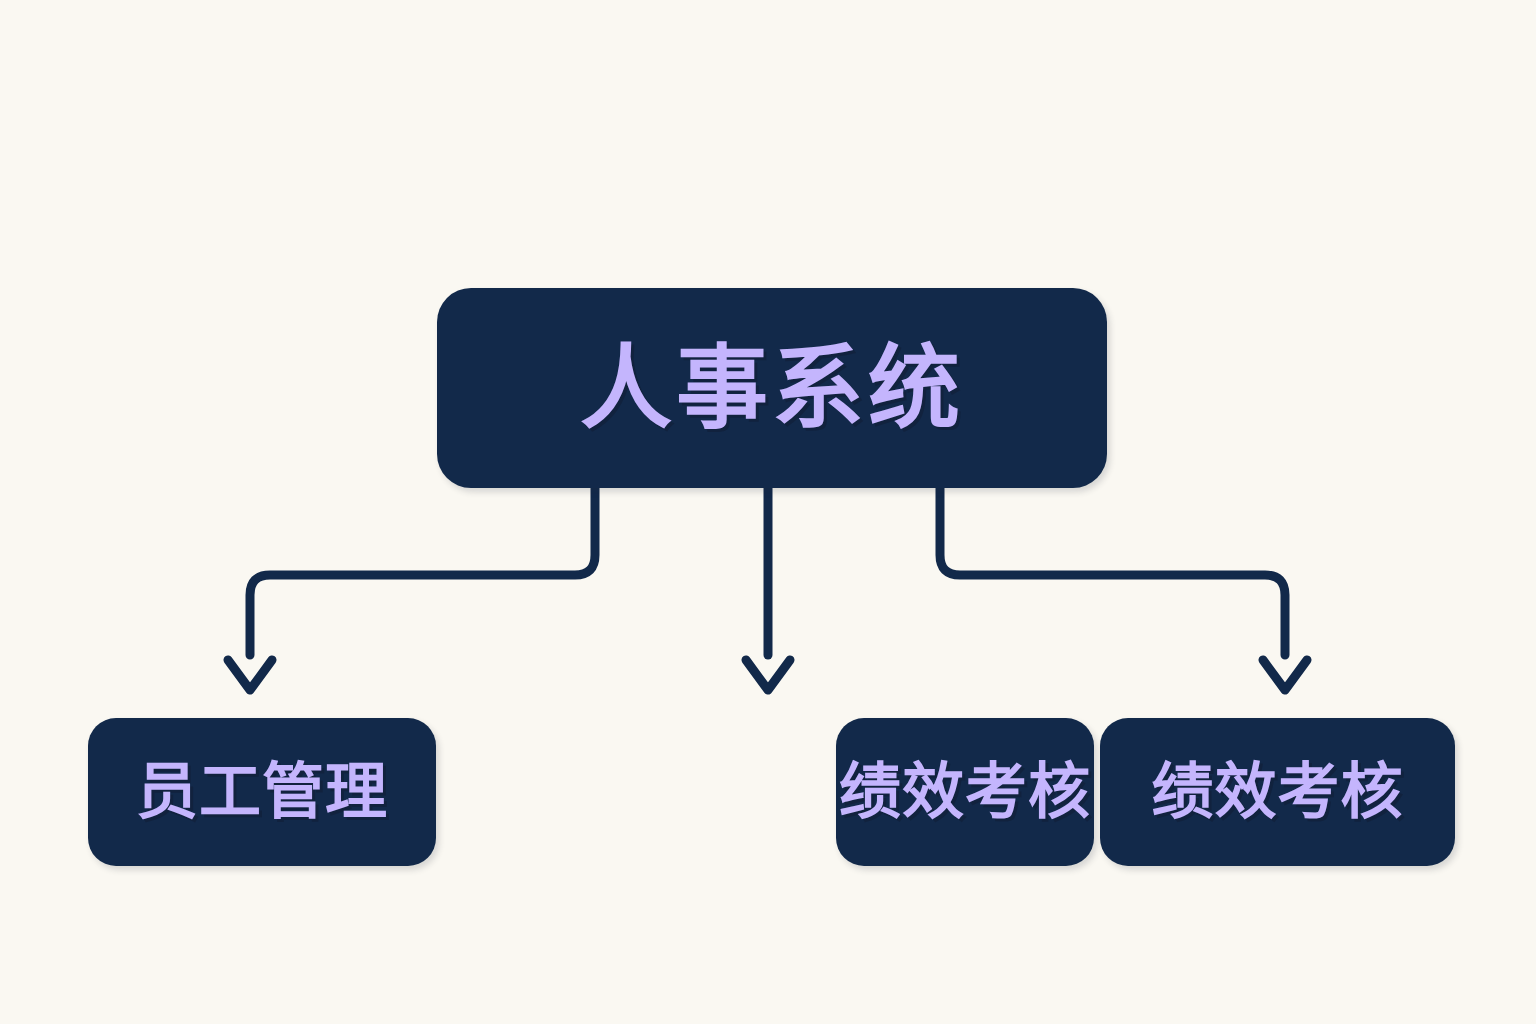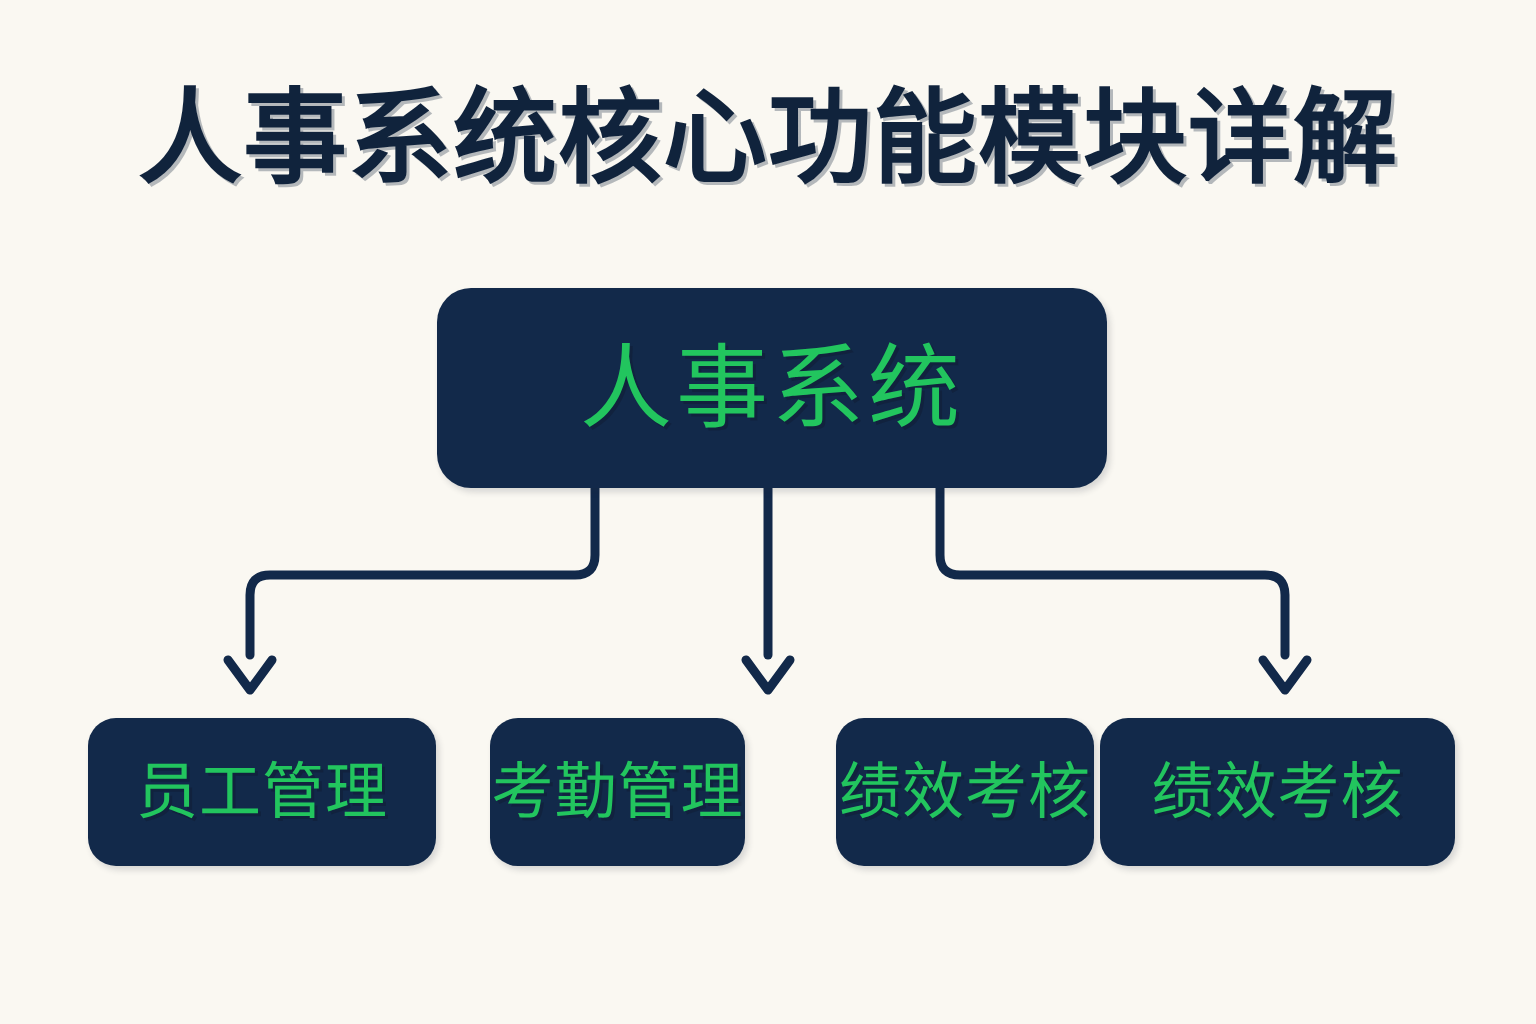--- a/index.html
+++ b/index.html
@@ -55,22 +55,22 @@
     position: absolute;
     background: #12294a;
     border-radius: 30px;
     display: flex;
     align-items: center;
     justify-content: center;
     box-shadow: 3px 4px 6px rgba(30,40,55,0.16);
   }
 
   .node-label {
-    color: #22c55e;
-    font-weight: 400;
+    color: #c4b5fd;
+    font-weight: 700;
     white-space: nowrap;
     text-shadow: 3px 3px 0 rgba(16,30,52,0.55);
     font-family: "Liberation Sans", "DejaVu Sans", sans-serif;
     text-align: right;
   }
 
   
   #node-root {
     left: 437px;
     top: 288px;
@@ -99,21 +99,20 @@
   #node-child-0 { left: 88px;   width: 348px; }
   #node-child-1 { left: 490px;  width: 255px; }
   #node-child-2 { left: 836px;  width: 258px; }
   #node-child-3 { left: 1100px; width: 355px; }
 </style>
 </head>
 <body>
 
 <div id="canvas">
 
-  <div id="diagram-title">人事系统核心功能模块详解</div>
 
   <svg id="connector-layer" viewBox="0 0 1536 1024" width="1536" height="1024">
 
     <g>
       <path d="M 595 488 L 595 555 Q 595 575 575 575 L 270 575 Q 250 575 250 595 L 250 655" fill="none" stroke="#12294a" stroke-width="9" stroke-linecap="round" stroke-linejoin="round"></path>
       <path d="M 228 660 L 250 690 L 272 660" fill="none" stroke="#12294a" stroke-width="9" stroke-linecap="round" stroke-linejoin="round"></path>
     </g>
 
     <g>
       <path d="M 768 488 L 768 655" fill="none" stroke="#12294a" stroke-width="9" stroke-linecap="round" stroke-linejoin="round"></path>
@@ -127,23 +126,20 @@
   </svg>
 
   <div id="node-root" class="node">
     <span class="node-label">人事系统</span>
   </div>
 
   <div id="node-child-0" class="node node-child">
     <span class="node-label">员工管理</span>
   </div>
 
-  <div id="node-child-1" class="node node-child">
-    <span class="node-label">考勤管理</span>
-  </div>
 
   <div id="node-child-2" class="node node-child">
     <span class="node-label">绩效考核</span>
   </div>
 
   <div id="node-child-3" class="node node-child">
     <span class="node-label">绩效考核</span>
   </div>
 
 </div>

